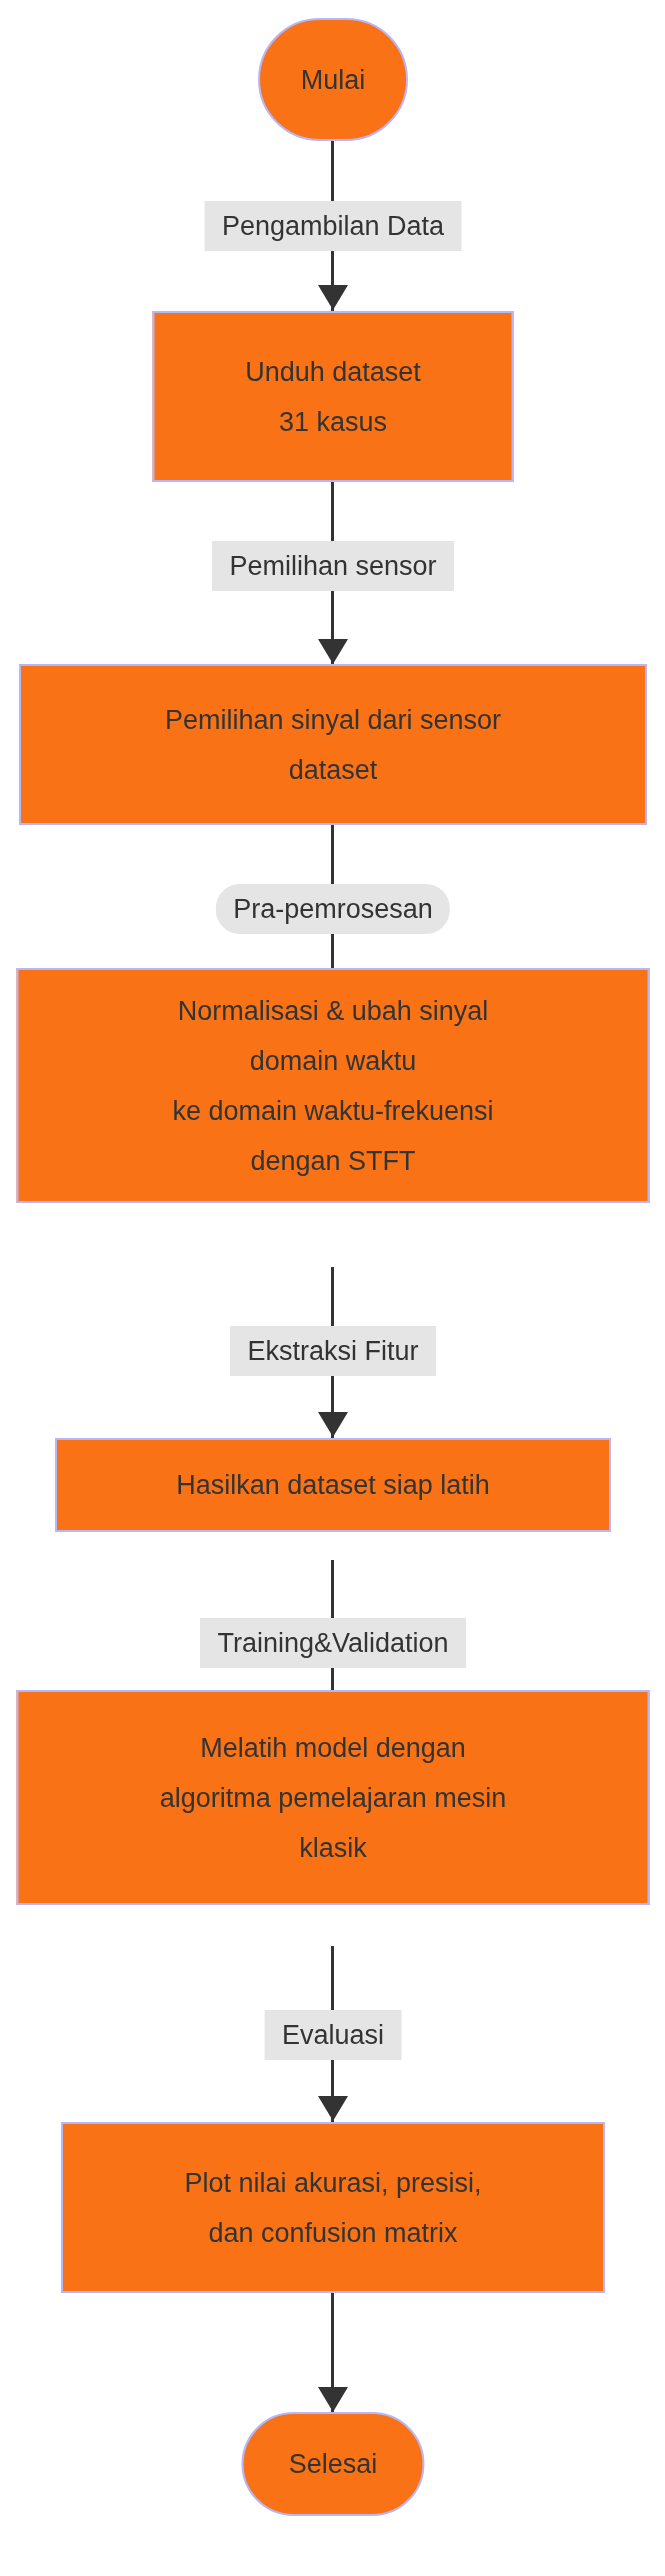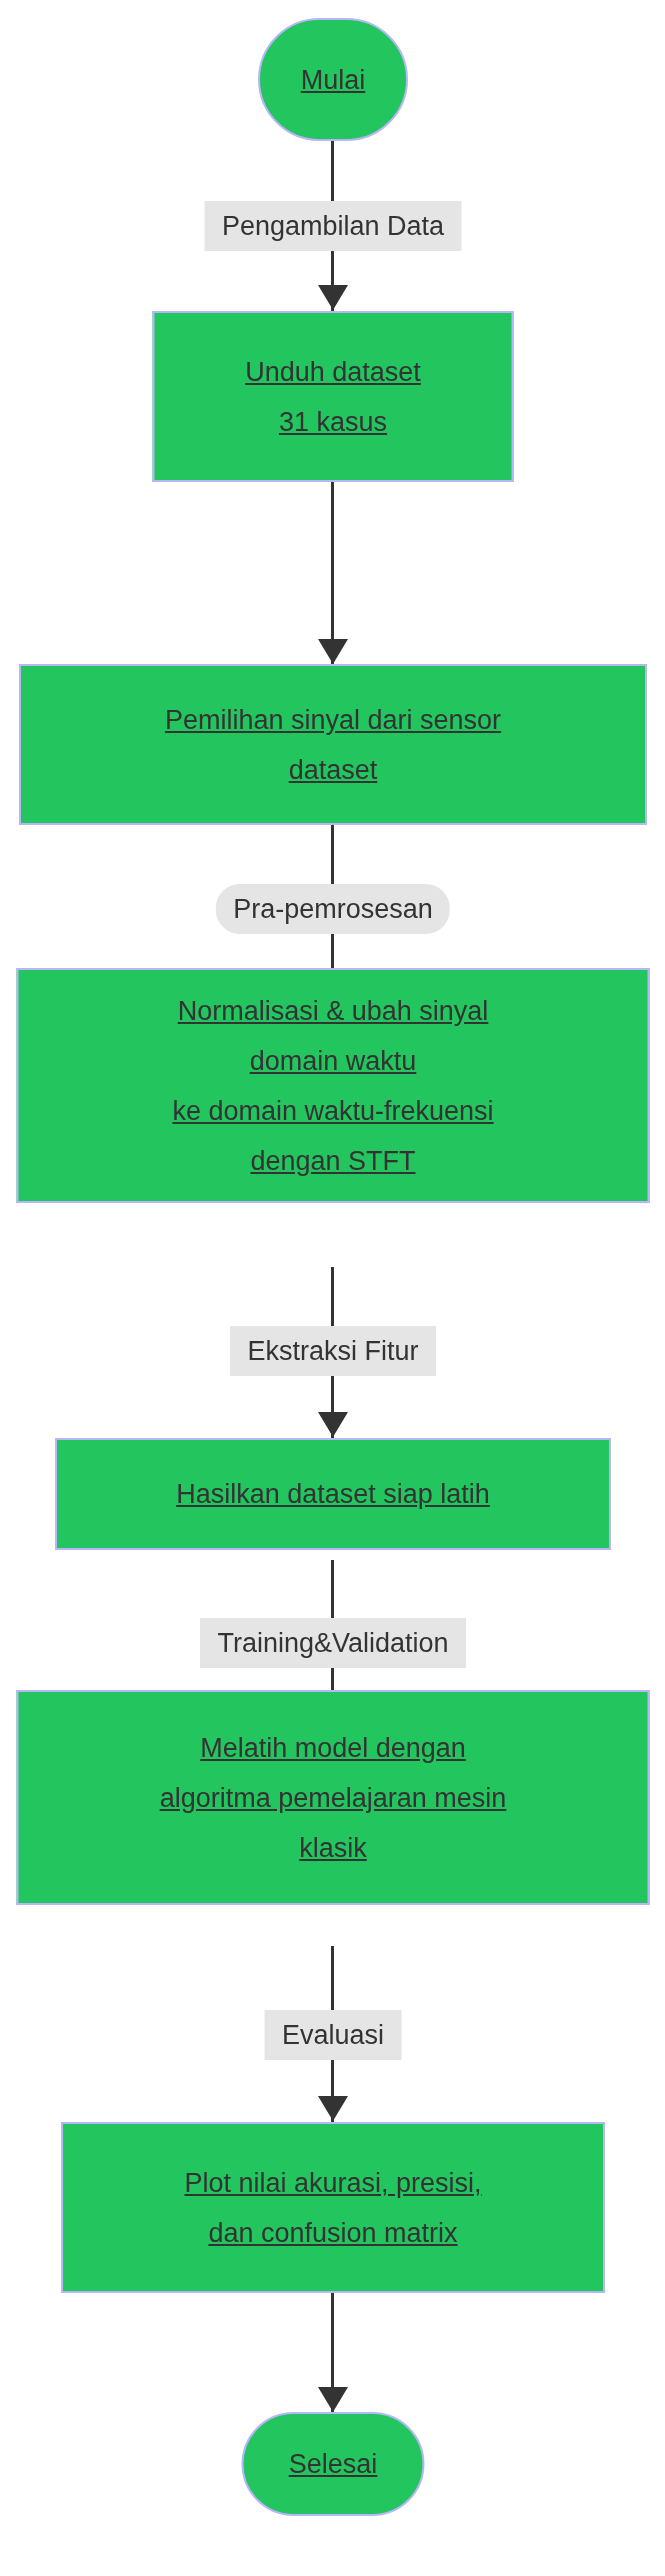--- a/index.html
+++ b/index.html
@@ -9,32 +9,31 @@
     height: 2576px;
     background: #ffffff;
     font-family: "Liberation Sans", sans-serif;
     color: #333333;
     overflow: hidden;
   }
   .node {
     position: absolute;
     left: 50%;
     transform: translateX(-50%);
-    background: #22c55e;
+    background: #f97316;
     border: 2.7px solid #b6b6f8;
     box-sizing: border-box;
     display: flex;
     align-items: center;
     justify-content: center;
     text-align: center;
     font-size: 27px;
     line-height: 50px;
     white-space: pre-line;
     z-index: 2;
-    text-decoration: underline;
   }
   .stadium { border-radius: 64px; }
   .rect { border-radius: 0; }
 
   .edge-line {
     position: absolute;
     left: 331px;
     width: 2.7px;
     background: #333333;
     z-index: 1;
@@ -60,21 +59,21 @@
     white-space: nowrap;
     text-align: center;
     z-index: 3;
   }
 
   
   .n0 { top: 18px;   height: 123px; width: 150px; }
   .n1 { top: 311px;  height: 171px; width: 361px; }
   .n2 { top: 664px;  height: 161px; width: 628px; }
   .n3 { top: 968px; height: 235px; width: 633px; }
-  .n4 { top: 1438px; height: 112px; width: 556px; }
+  .n4 { top: 1438px; height: 94px; width: 556px; }
   .n5 { top: 1690px; height: 215px; width: 633px; }
   .n6 { top: 2122px; height: 171px; width: 544px; }
   .n7 { top: 2412px; height: 104px; width: 183px; }
 
   
   .l0 { top: 141px;  height: 170px; }
   .l1 { top: 482px;  height: 183px; }
   .l2 { top: 825px; height: 170px; }
   .l3 { top: 1267px; height: 171px; }
   .l4 { top: 1560px; height: 171px; }
@@ -113,20 +112,21 @@
 
   <div class="edge-arrow a0"></div>
   <div class="edge-arrow a1"></div>
   <div class="edge-arrow a2"></div>
   <div class="edge-arrow a3"></div>
   <div class="edge-arrow a4"></div>
   <div class="edge-arrow a5"></div>
   <div class="edge-arrow a6"></div>
 
   <div class="edge-label lb0">Pengambilan Data</div>
+  <div class="edge-label lb1">Pemilihan sensor</div>
   <div class="edge-label lb2">Pra-pemrosesan</div>
   <div class="edge-label lb3">Ekstraksi Fitur</div>
   <div class="edge-label lb4">Training&amp;Validation</div>
   <div class="edge-label lb5">Evaluasi</div>
 
   <div class="node stadium n0">Mulai</div>
   <div class="node rect n1">Unduh dataset
 31 kasus</div>
   <div class="node rect n2">Pemilihan sinyal dari sensor
 dataset</div>

